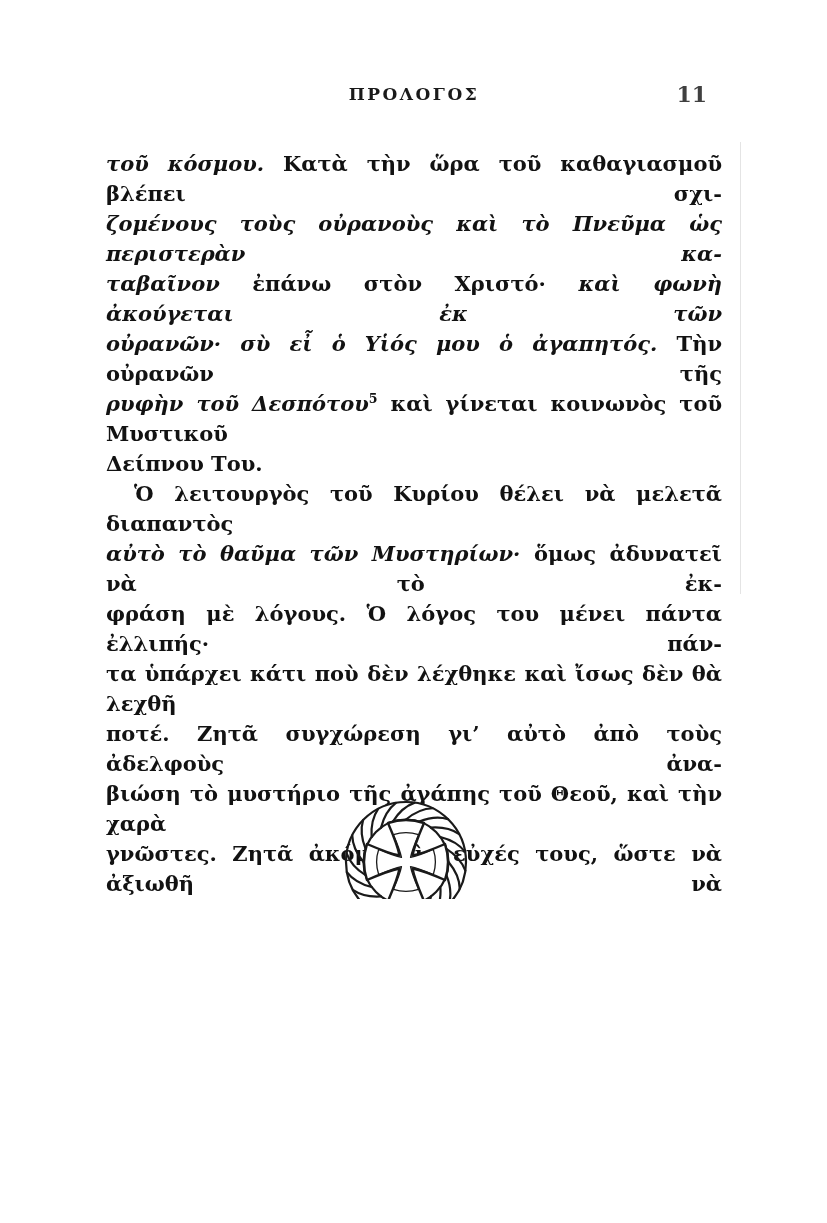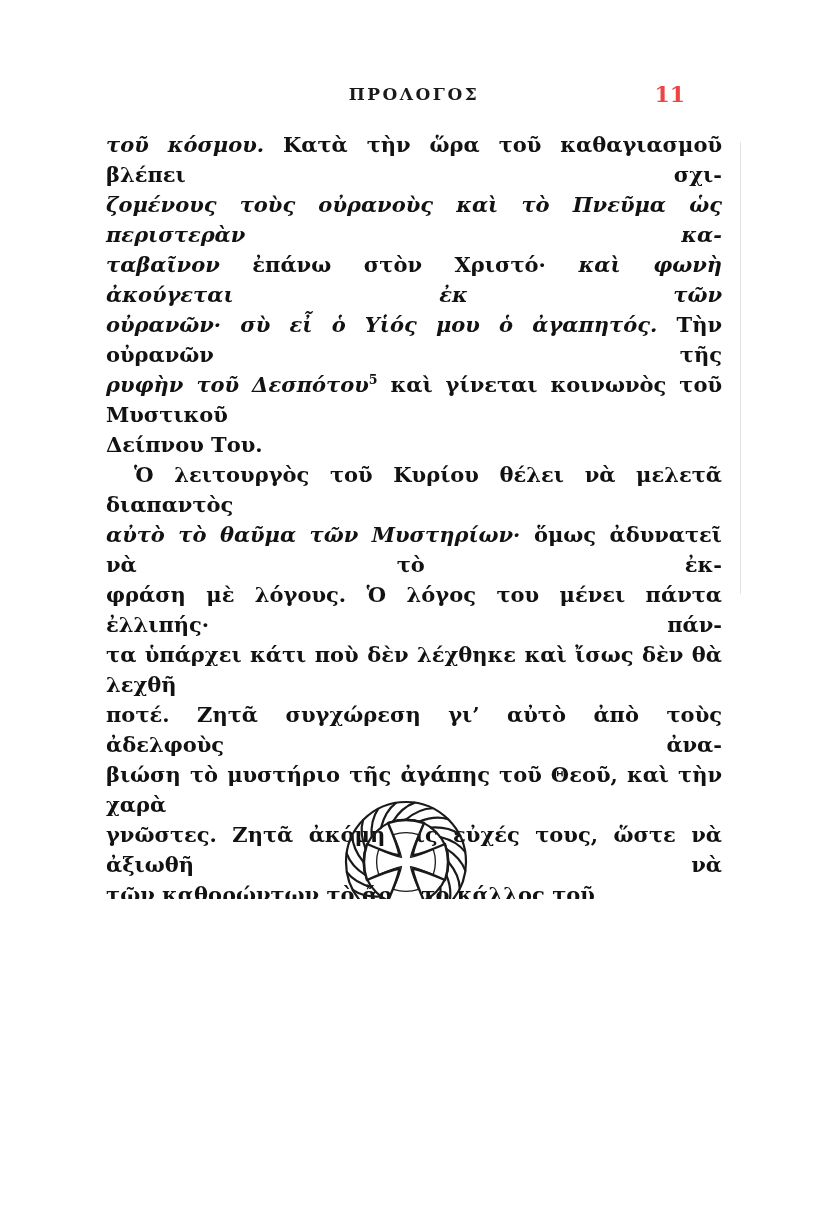--- a/index.html
+++ b/index.html
@@ -19,29 +19,29 @@
     left: 106px;
     width: 616px;
     text-align: center;
     font-size: 17px;
     letter-spacing: 2.5px;
     color: #1a1a1a;
   }
   .folio {
     position: absolute;
     top: 81px;
-    left: 585px;
+    left: 607px;
     width: 100px;
     text-align: right;
     font-size: 22px;
-    color: #ef4444;
+    color: #404040;
   }
   .body-text {
     position: absolute;
-    top: 130px;
+    top: 149px;
     left: 106px;
     width: 616px;
     font-size: 21px;
     line-height: 30px;
   }
   .line { text-align: left; white-space: normal; }
   .line.just { text-align: justify; text-align-last: justify; }
   .line.indent { text-indent: 28px; }
   .it { font-style: italic; }
   sup.fn {

